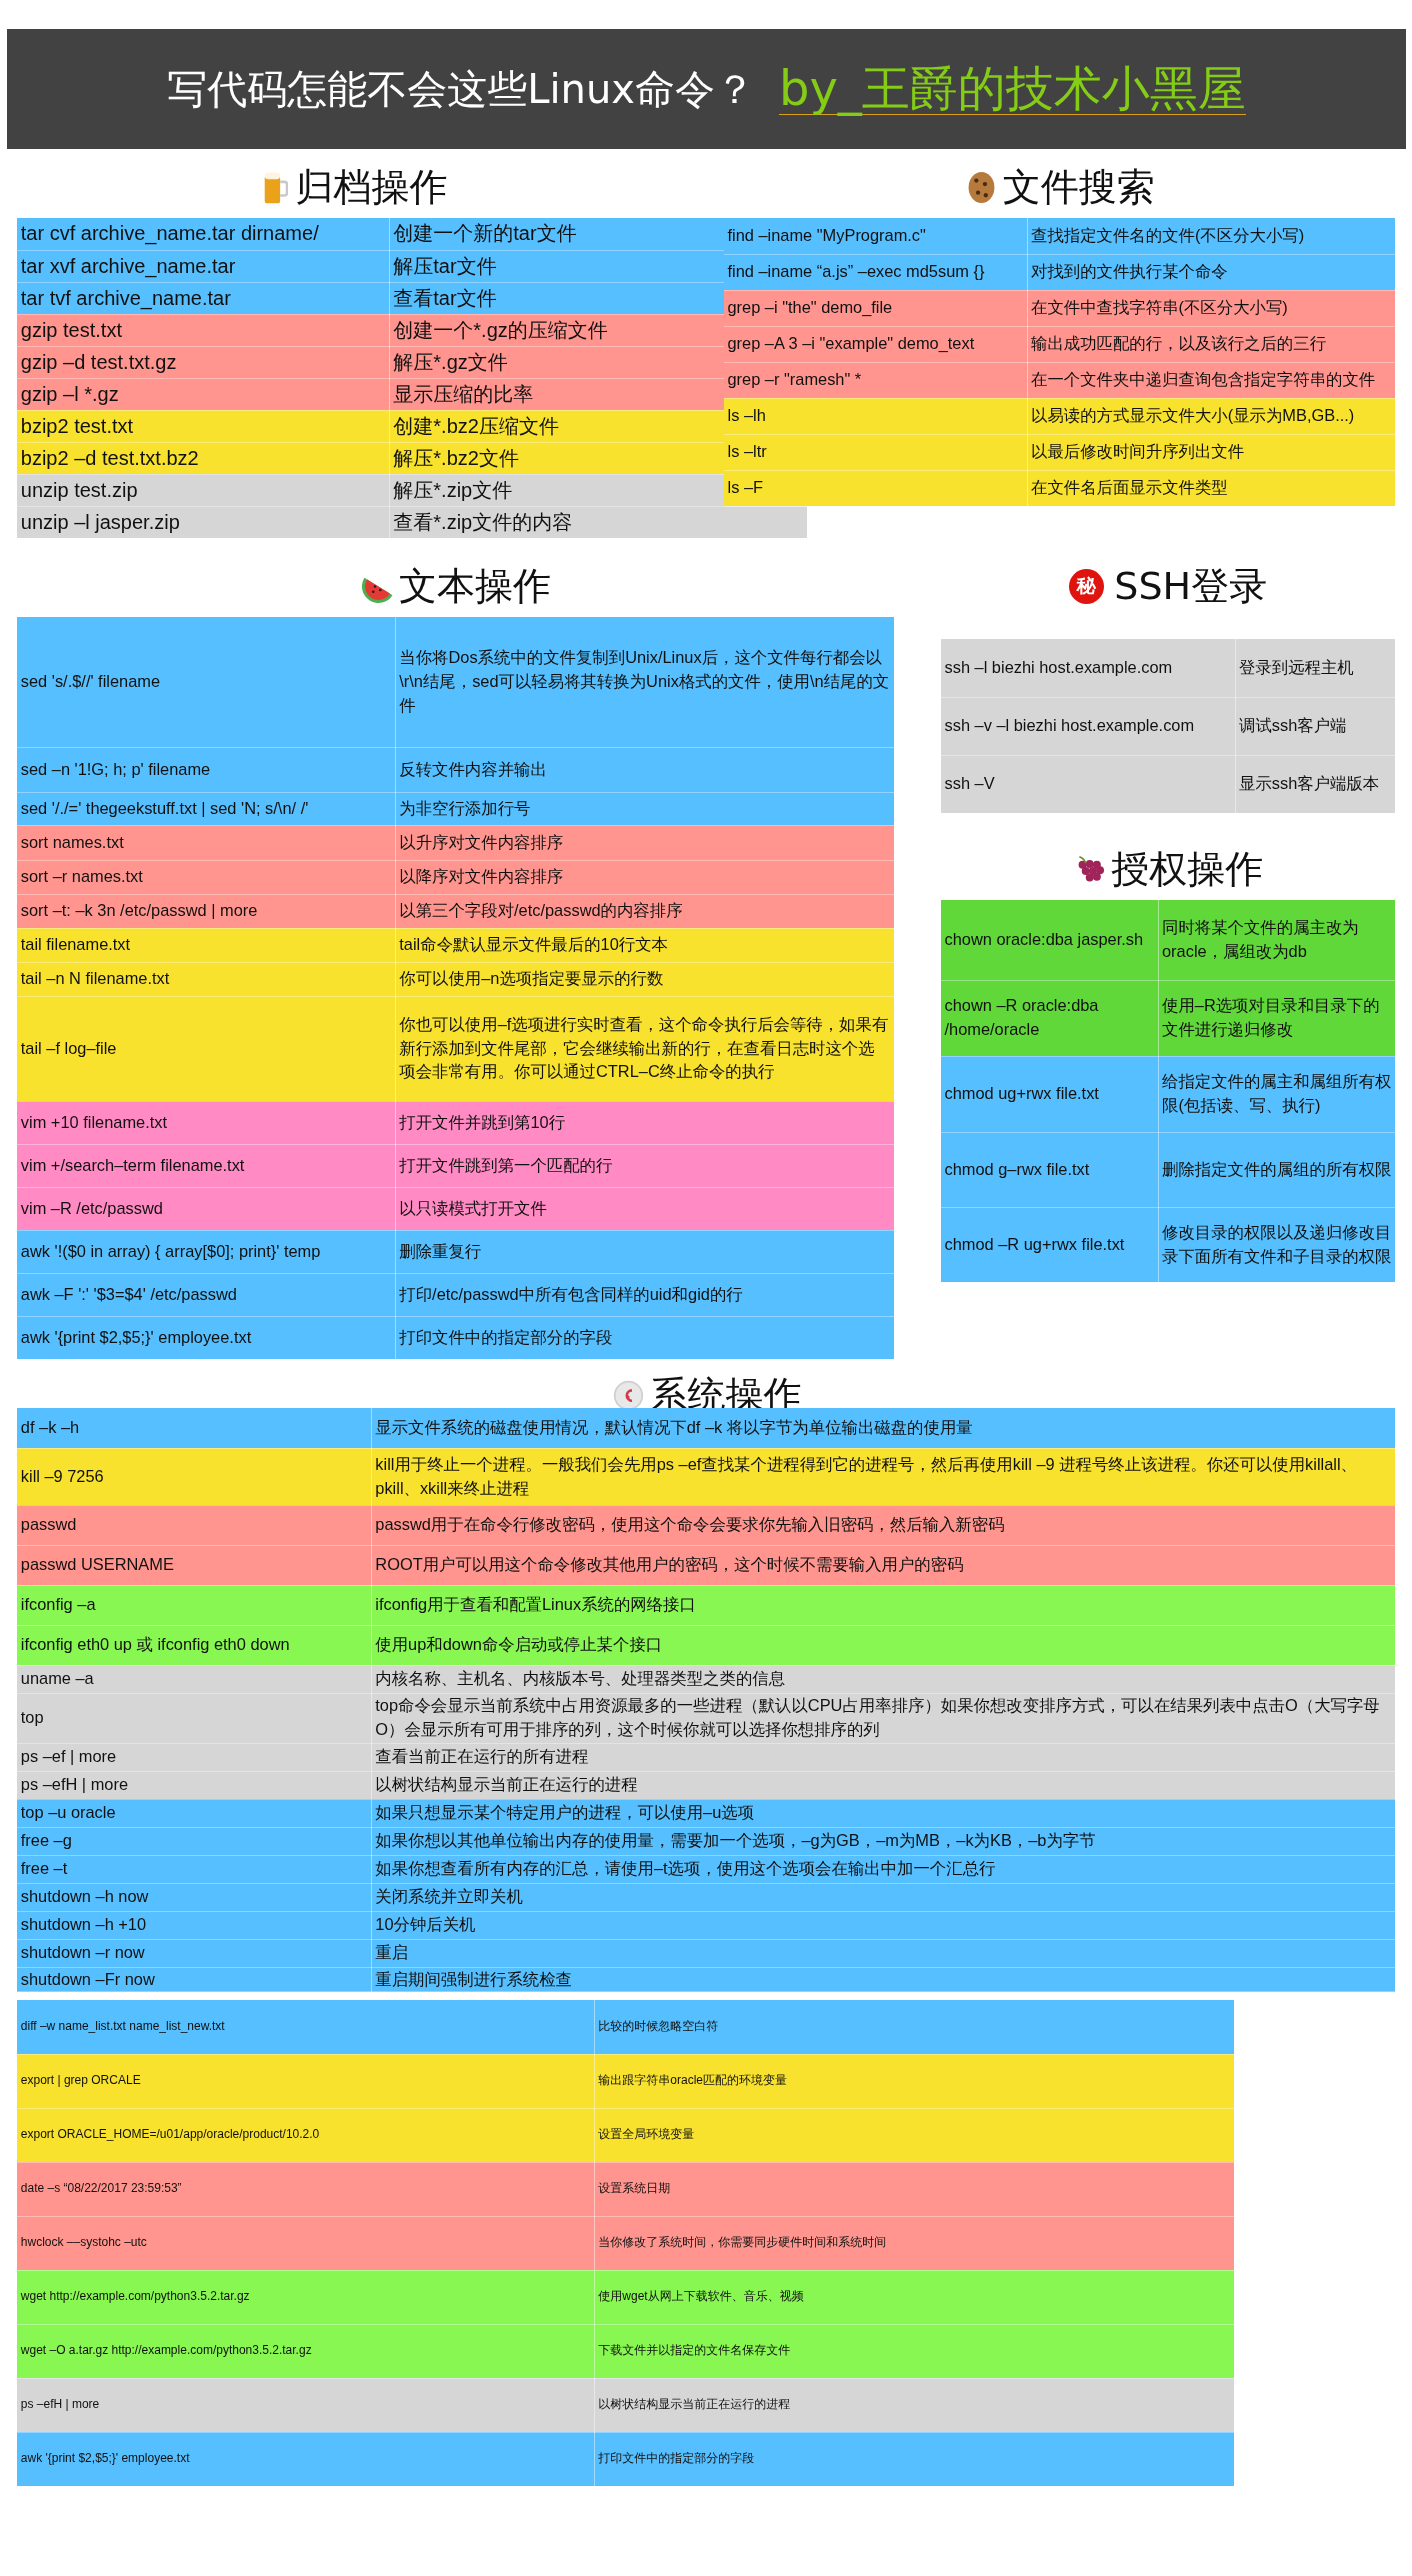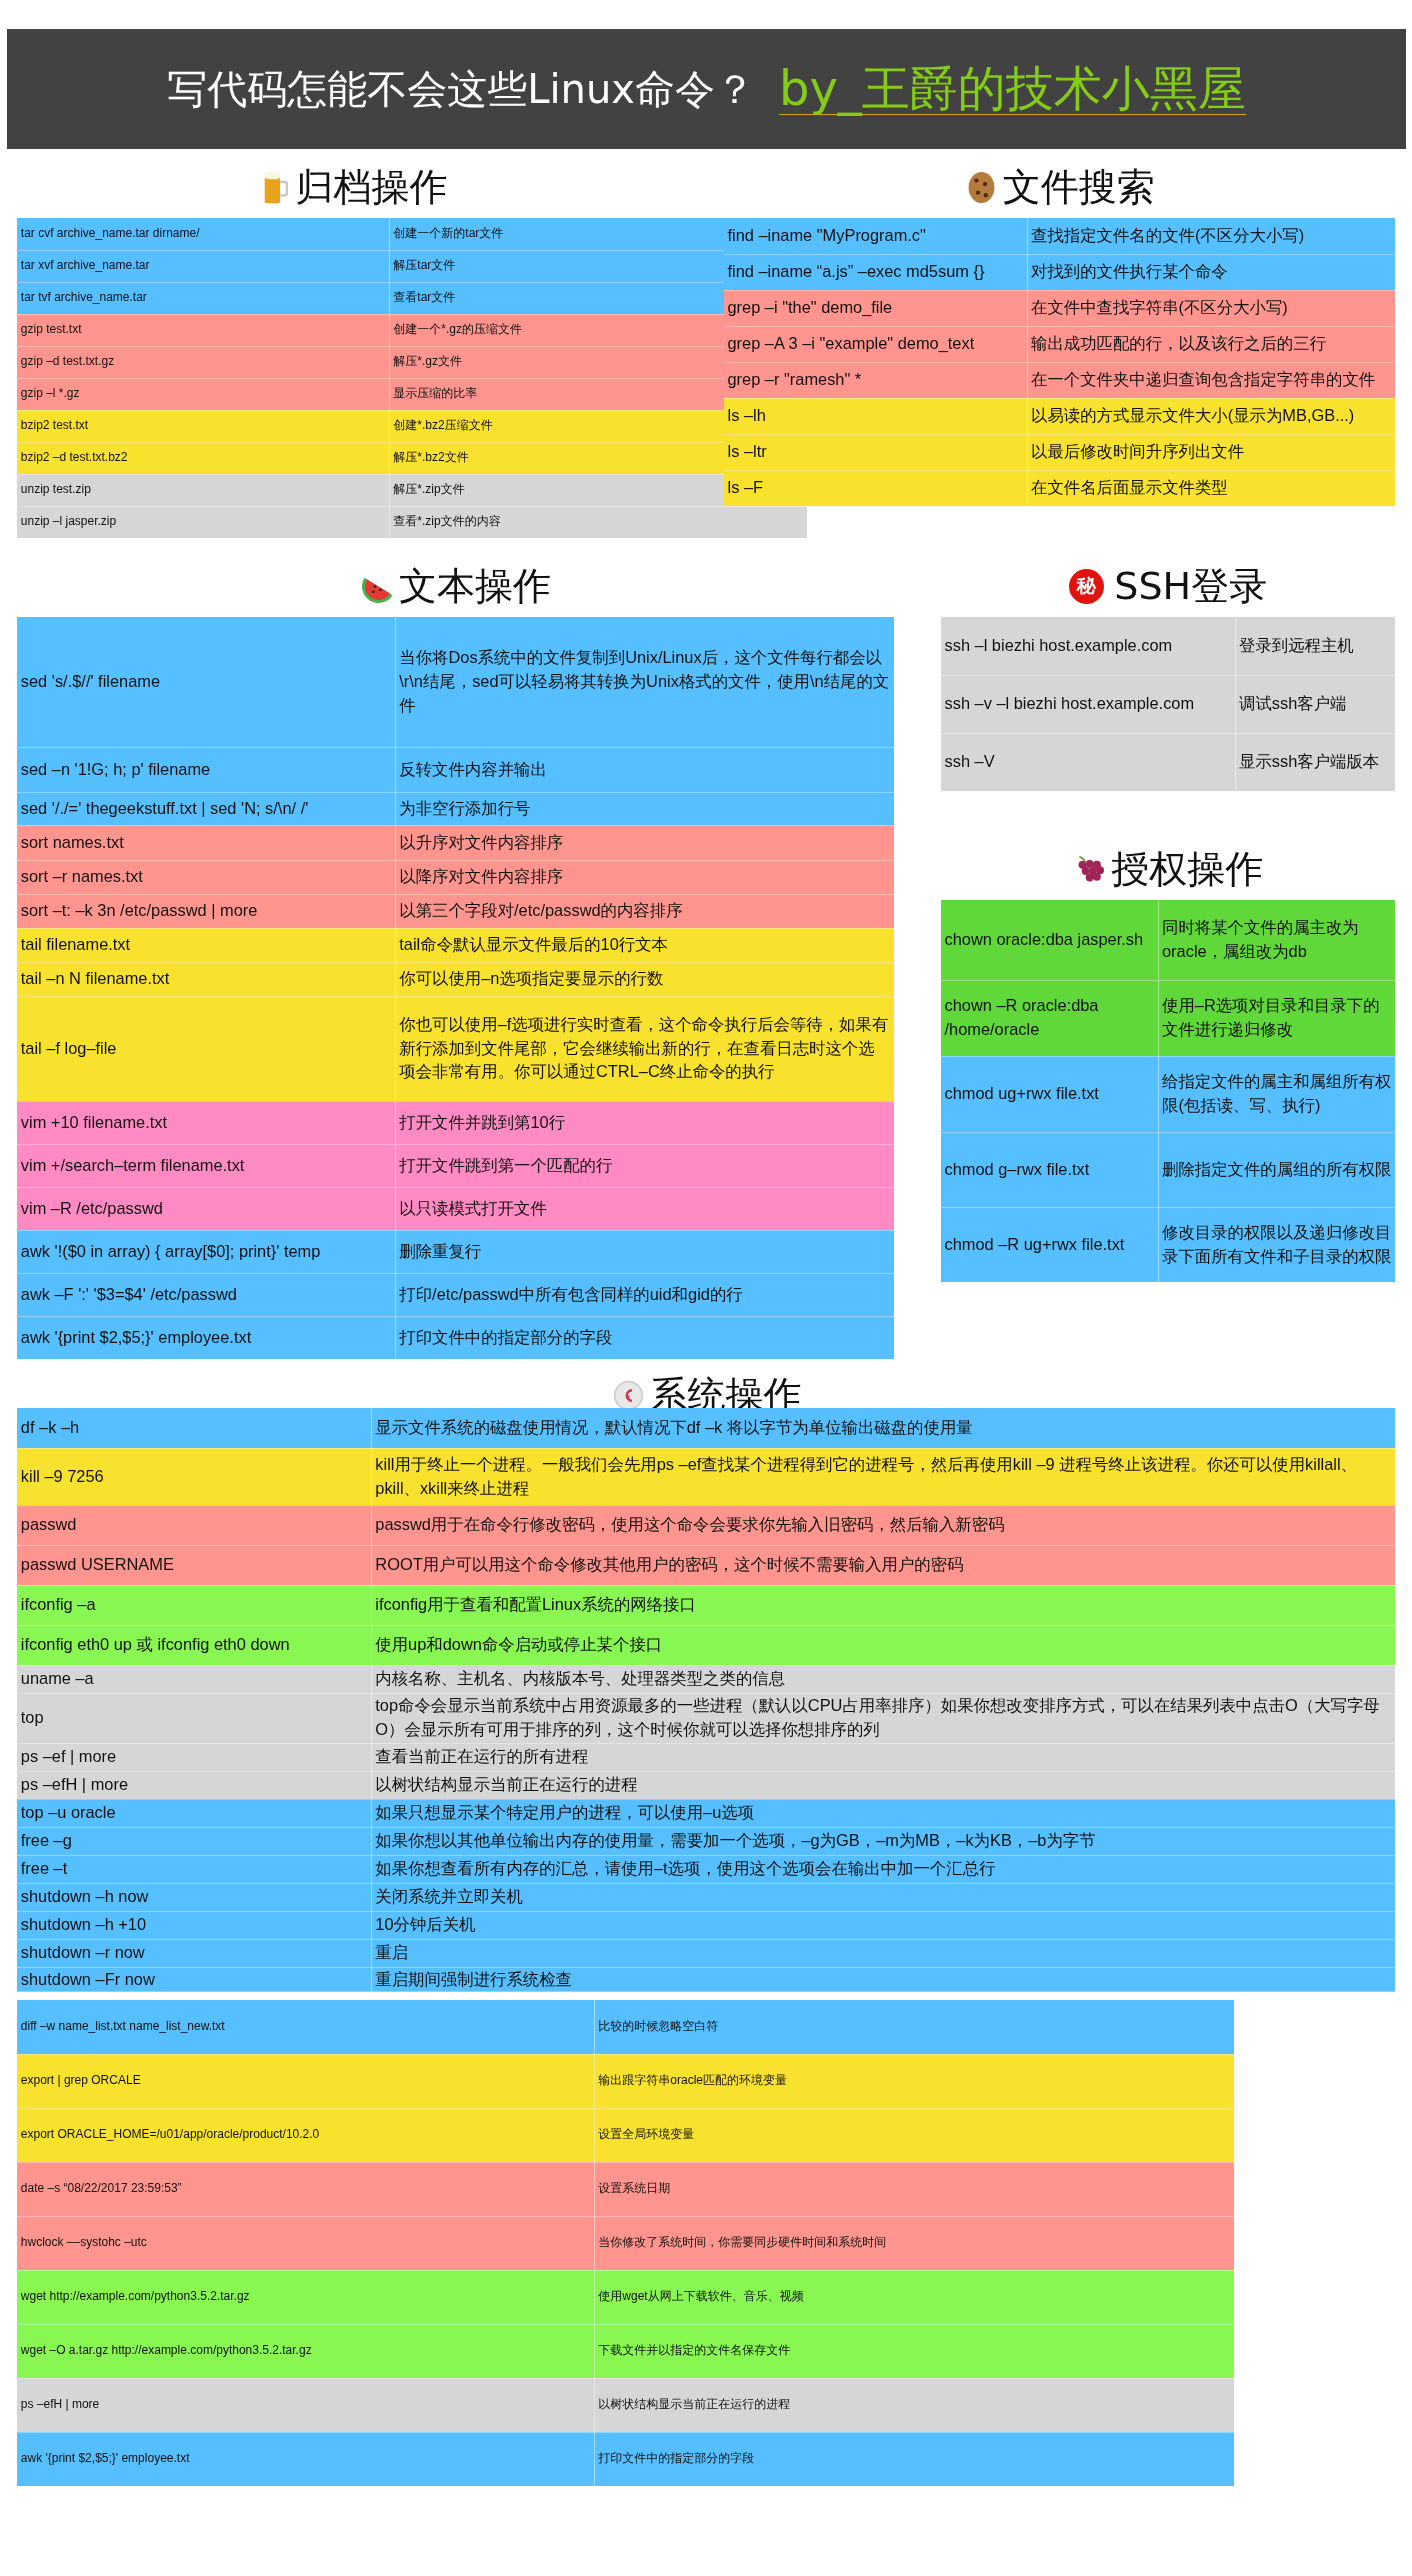--- a/index.html
+++ b/index.html
@@ -52,21 +52,21 @@
 <div class="section-title" style="left:17.3px; top:161px; width:670px;">
   <span class="emoji">
     <svg width="26" height="36" viewBox="0 0 30 42">
         <rect x="3" y="8" width="18" height="32" rx="3" fill="#e9a21a"></rect>
         <rect x="3" y="4" width="18" height="8" rx="4" fill="#fff4de"></rect>
         <path d="M21 15 h5 a3 3 0 0 1 3 3 v10 a3 3 0 0 1 -3 3 h-5" fill="none" stroke="#c9c9c9" stroke-width="3"></path>
       </svg>
   </span>
   <span>归档操作</span>
 </div>
-<table class="cmd" id="t-archive" style="left:17.3px; top:218px; width:790px; font-size:12px;">
+<table class="cmd" id="t-archive" style="left:17.3px; top:218px; width:790px; font-size:20px;">
     <colgroup>
       <col style="width: 372px;">
       <col>
     </colgroup>
     <tbody>
       <tr class="blue" style="height: 32px;">
         <td class="c1">tar cvf archive_name.tar dirname/</td>
         <td>创建一个新的tar文件</td>
       </tr>
       <tr class="blue" style="height: 32px;">
@@ -241,21 +241,21 @@
       </tr>
     </tbody>
   </table>
 
 <div class="section-title" style="left:941px; top:560px; width:454px;">
   <span class="emoji">
     <span style="display:inline-flex;width:35px;height:35px;border-radius:50%;background:#e0140e;color:#fff;font-size:19px;font-weight:bold;align-items:center;justify-content:center;">秘</span>
   </span>
   <span style="margin-left:7px;">SSH登录</span>
 </div>
-<table class="cmd" id="t-ssh" style="left:941px; top:617px; width:454px; font-size:16.4px;">
+<table class="cmd" id="t-ssh" style="left:941px; top:639px; width:454px; font-size:16.4px;">
     <colgroup>
       <col style="width: 294px;">
       <col>
     </colgroup>
     <tbody>
       <tr class="gray" style="height: 58px;">
         <td class="c1">ssh –l biezhi host.example.com</td>
         <td>登录到远程主机</td>
       </tr>
       <tr class="gray" style="height: 58px;">

